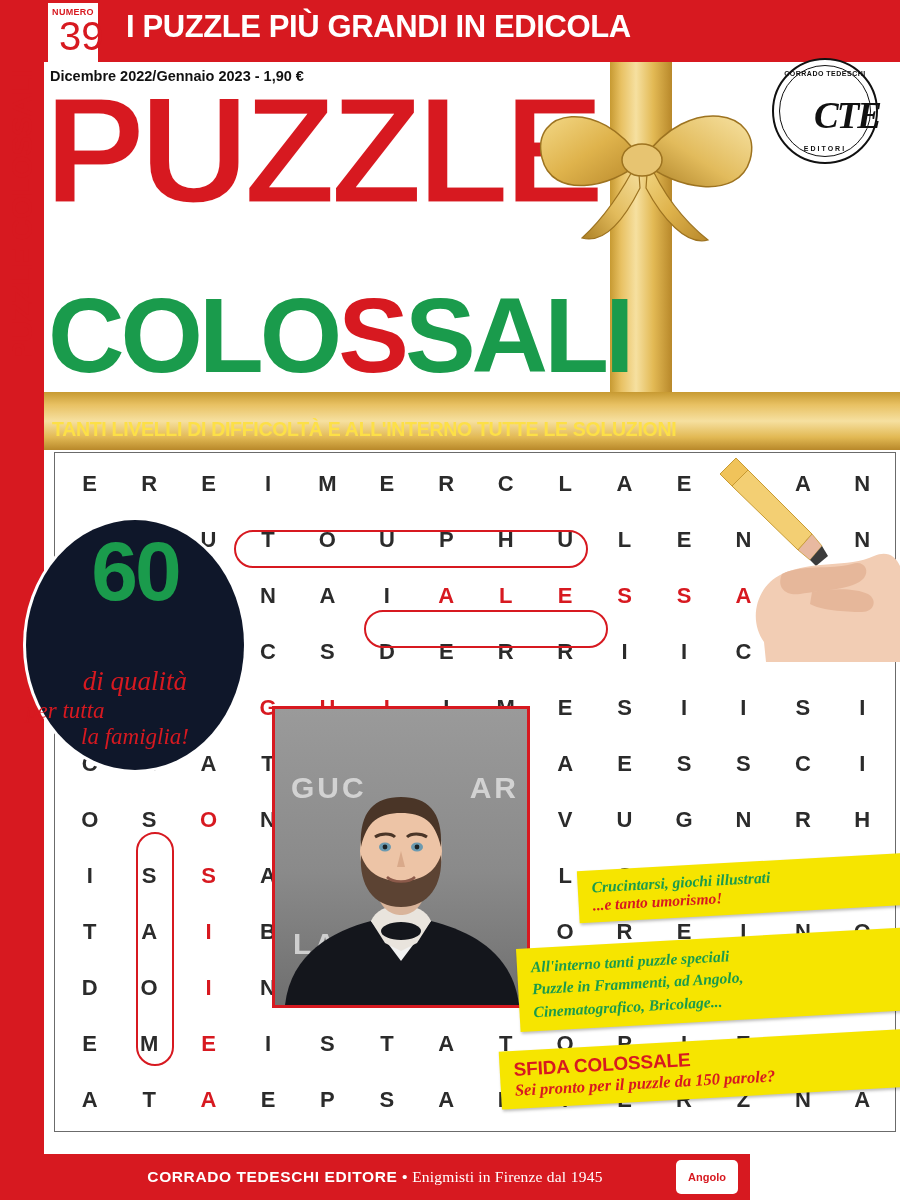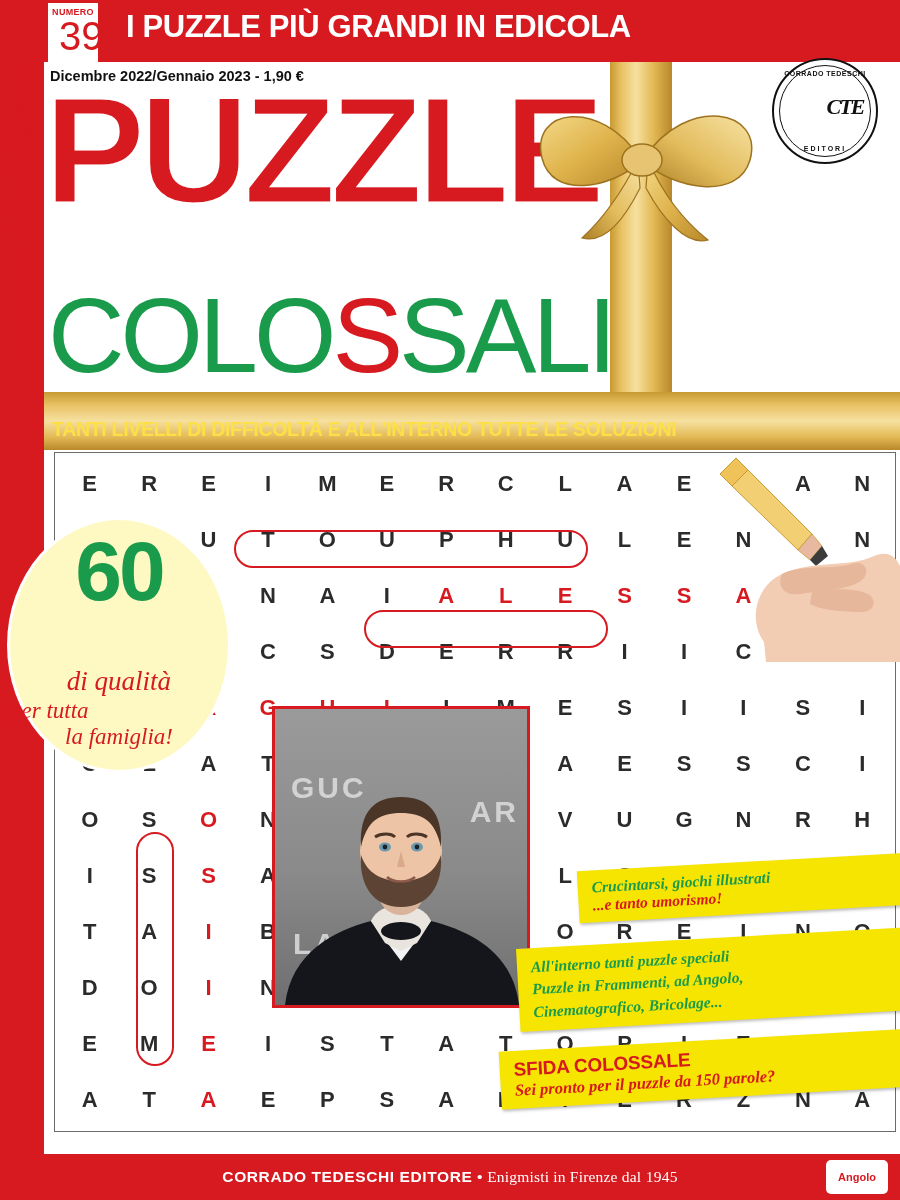--- a/index.html
+++ b/index.html
@@ -64,21 +64,21 @@
   
   .title-puzzle {
     position:absolute; left:44px; top:88px; width:620px;
     font-size:152px; font-weight:bold; color:#d71920;
     letter-spacing:-6px; line-height:0.82;
     -webkit-text-stroke:3px #ffffff;
     text-shadow:0 0 0 #fff;
   }
   .title-colossali {
     position:absolute; left:48px; top:290px; width:830px;
-    font-size:106px; font-weight:normal; color:#1a9b4c;
+    font-size:106px; font-weight:bold; color:#1a9b4c;
     letter-spacing:-4px; line-height:0.85;
   }
   .title-colossali .s-red { color:#d71920; }
   .subtitle {
     position:absolute; left:52px; top:418px; right:10px;
     font-size:19.5px; font-weight:bold; color:#fde047;
     letter-spacing:-0.3px; white-space:nowrap;
   }
   
   .stamp {
@@ -93,21 +93,21 @@
   .stamp .t-top {
     position:absolute; top:10px; left:0; right:0; text-align:center;
     font-size:7px; font-weight:bold; letter-spacing:0.5px;
   }
   .stamp .t-bot {
     position:absolute; bottom:10px; left:0; right:0; text-align:center;
     font-size:7px; font-weight:bold; letter-spacing:2px;
   }
   .stamp .mono {
     position:absolute; top:34px; left:0; right:0; text-align:center;
-    font-family:"Liberation Serif", serif; font-size:22px; font-weight:bold;
+    font-family:"Liberation Serif", serif; font-size:37px; font-weight:bold;
     font-style:italic; letter-spacing:-2px;padding-left:40px;
   }
   
   .grid-wrap {
     position:absolute; left:44px; top:450px; right:0; bottom:68px;
     background:#ffffff;
   }
   .grid {
     position:absolute; left:16px; top:6px; right:8px; bottom:4px;
     display:grid;
@@ -124,22 +124,22 @@
     position:absolute; left:10px; top:2px; right:4px; bottom:0;
     border:1px solid #6b6b6b; pointer-events:none;
   }
   
   .oval {
     position:absolute; border:2.5px solid #d71920; border-radius:20px;
     pointer-events:none;
   }
   
   .badge {
-    position:absolute; left:10px; top:520px; width:218px; height:250px;
-    background:#fef9c3; border-radius:50%;
+    position:absolute; left:26px; top:520px; width:218px; height:250px;
+    background:#0f172a; border-radius:50%;
     box-shadow:0 0 0 3px #ffffff;
   }
   .badge .sixty {
     position:absolute; top:14px; left:0; right:0; text-align:center;
     font-size:84px; font-weight:bold; color:#1a9b4c; line-height:0.9;
     letter-spacing:-3px;
   }
   .badge .giochi {
     position:absolute; top:100px; left:0; right:0; text-align:center;
     font-size:38px; font-weight:bold; color:#1a9b4c; line-height:1;
@@ -169,42 +169,42 @@
   }
   .ph-bg {
     position:absolute; inset:0;
     background:linear-gradient(180deg,#9a9a9a 0%,#8a8a8a 55%,#6f6f6f 100%);
   }
   .ph-word {
     position:absolute; color:#dedede; font-weight:bold; font-size:30px;
     letter-spacing:3px; opacity:0.85;
   }
   .ph-word.w1 { left:16px; top:62px; }
-  .ph-word.w2 { right:8px; top:62px;margin-top:24px; }
+  .ph-word.w2 { right:8px; top:62px; }
   .ph-word.w3 { left:18px; top:218px; }
   .ph-person { position:absolute; left:0; right:0; bottom:0; height:250px; }
   
   .hand { position:absolute; left:616px; top:452px; width:290px; height:210px; }
   
   .callout {
     position:absolute; background:#f6e500;
     box-shadow:1px 2px 3px rgba(0,0,0,0.25);
     padding:8px 14px;
   }
   .c1 { left:578px; top:862px; width:304px; transform:rotate(-3.2deg); }
   .c2 { left:518px; top:938px; width:368px; transform:rotate(-3.2deg); }
   .c3 { left:500px; top:1040px; width:390px; transform:rotate(-3.2deg); }
   .c1 .l1 { font-size:15.5px; font-weight:bold; color:#1a9b4c; font-family:"Liberation Serif", serif; font-style:italic; }
   .c1 .l2 { font-size:15.5px; font-weight:bold; color:#d71920; font-family:"Liberation Serif", serif; font-style:italic; }
   .c2 div { font-size:15.5px; font-weight:bold; color:#1a9b4c; font-family:"Liberation Serif", serif; font-style:italic; line-height:1.45; }
   .c3 .t1 { font-size:19px; font-weight:bold; color:#d71920; letter-spacing:-0.2px; }
   .c3 .t2 { font-size:16.5px; font-weight:bold; color:#d71920; font-family:"Liberation Serif", serif; font-style:italic; }
   
   .footer {
-    position:absolute; left:0; bottom:0; width:900px; height:46px;
+    position:absolute; left:0; bottom:0; width:750px; height:46px;
     background:#d71920; color:#ffffff;
     display:flex; align-items:center; justify-content:center;
   }
   .footer .txt { font-size:15.5px; letter-spacing:0.2px; }
   .footer .txt b { font-weight:bold; letter-spacing:0.6px; }
   .footer .txt .serif { font-family:"Liberation Serif", serif; }
   .sudoku-logo {
     position:absolute; right:12px; top:6px; width:62px; height:34px;
     background:#ffffff; border-radius:5px;
     display:flex; align-items:center; justify-content:center;

